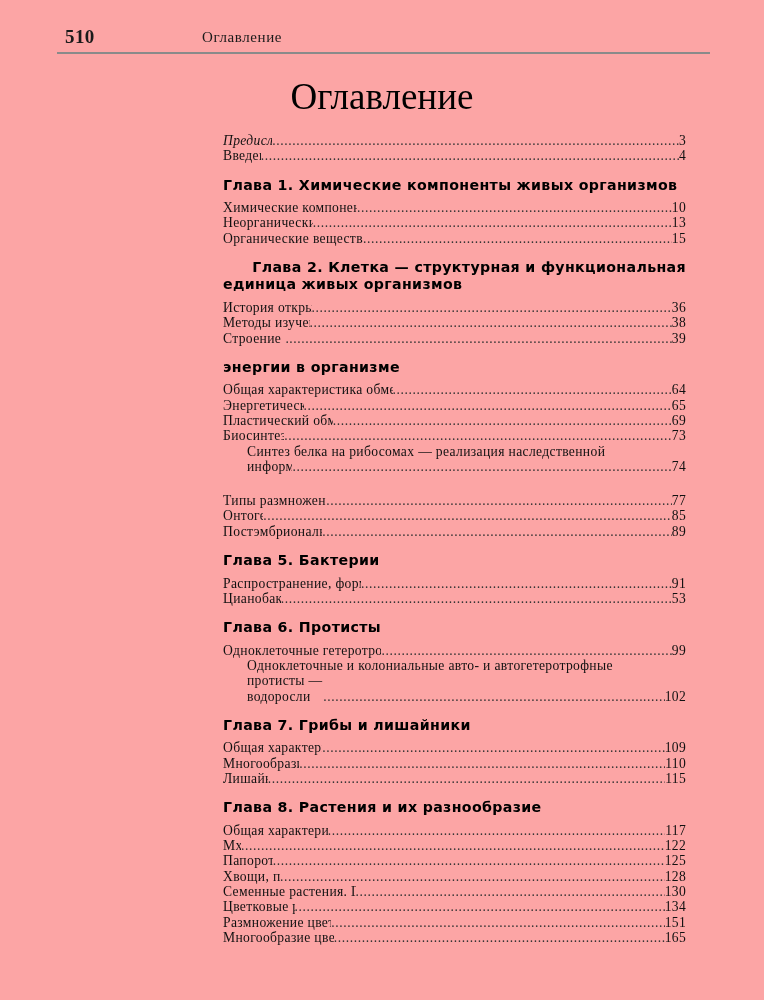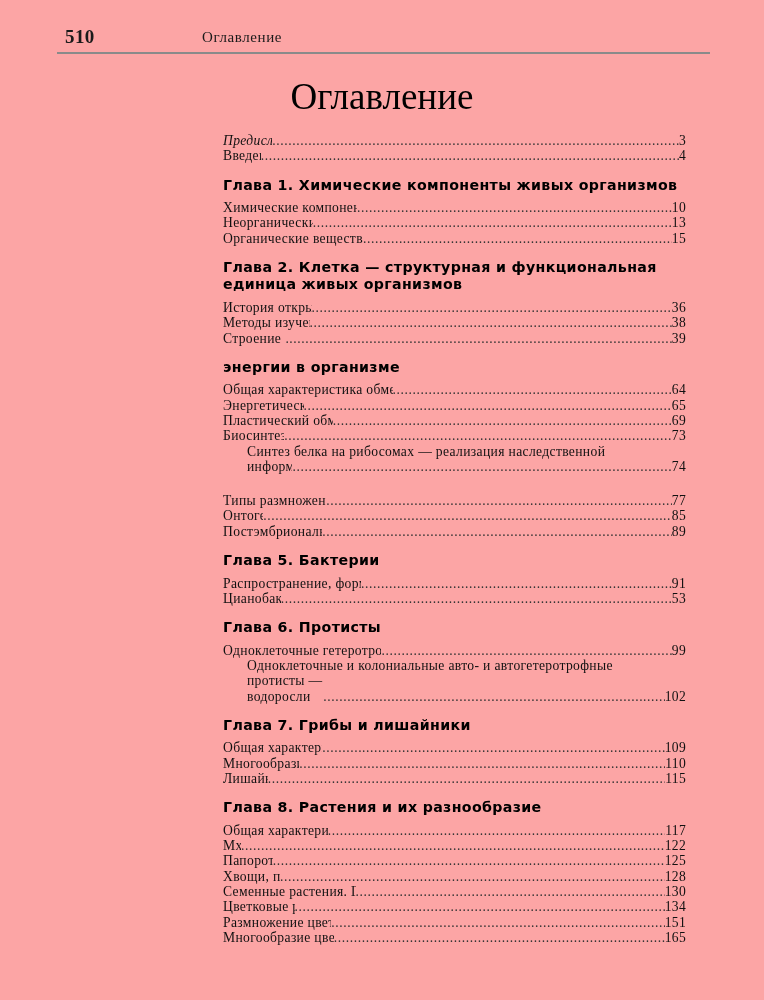--- a/index.html
+++ b/index.html
@@ -185,21 +185,21 @@
         <span class="leader"></span>
         <span class="pageno">13</span>
       </div>
       <div class="entry">
         <span class="label">Органические вещества. Аминокислоты. Белки</span>
         <span class="leader"></span>
         <span class="pageno">15</span>
       </div>
       <div class="gap-before-chapter"></div>
       <div class="chapter">
-        <span style="display: block;">Глава 2. Клетка — структурная и функциональная</span>
+        <span style="display: block; text-align: right;">Глава 2. Клетка — структурная и функциональная</span>
         <span style="display: block;">единица живых организмов</span>
       </div>
       <div class="gap-after-chapter"></div>
       <div class="entry">
         <span class="label">История открытия клетки</span>
         <span class="leader"></span>
         <span class="pageno">36</span>
       </div>
       <div class="entry">
         <span class="label">Методы изучения клетки</span>

